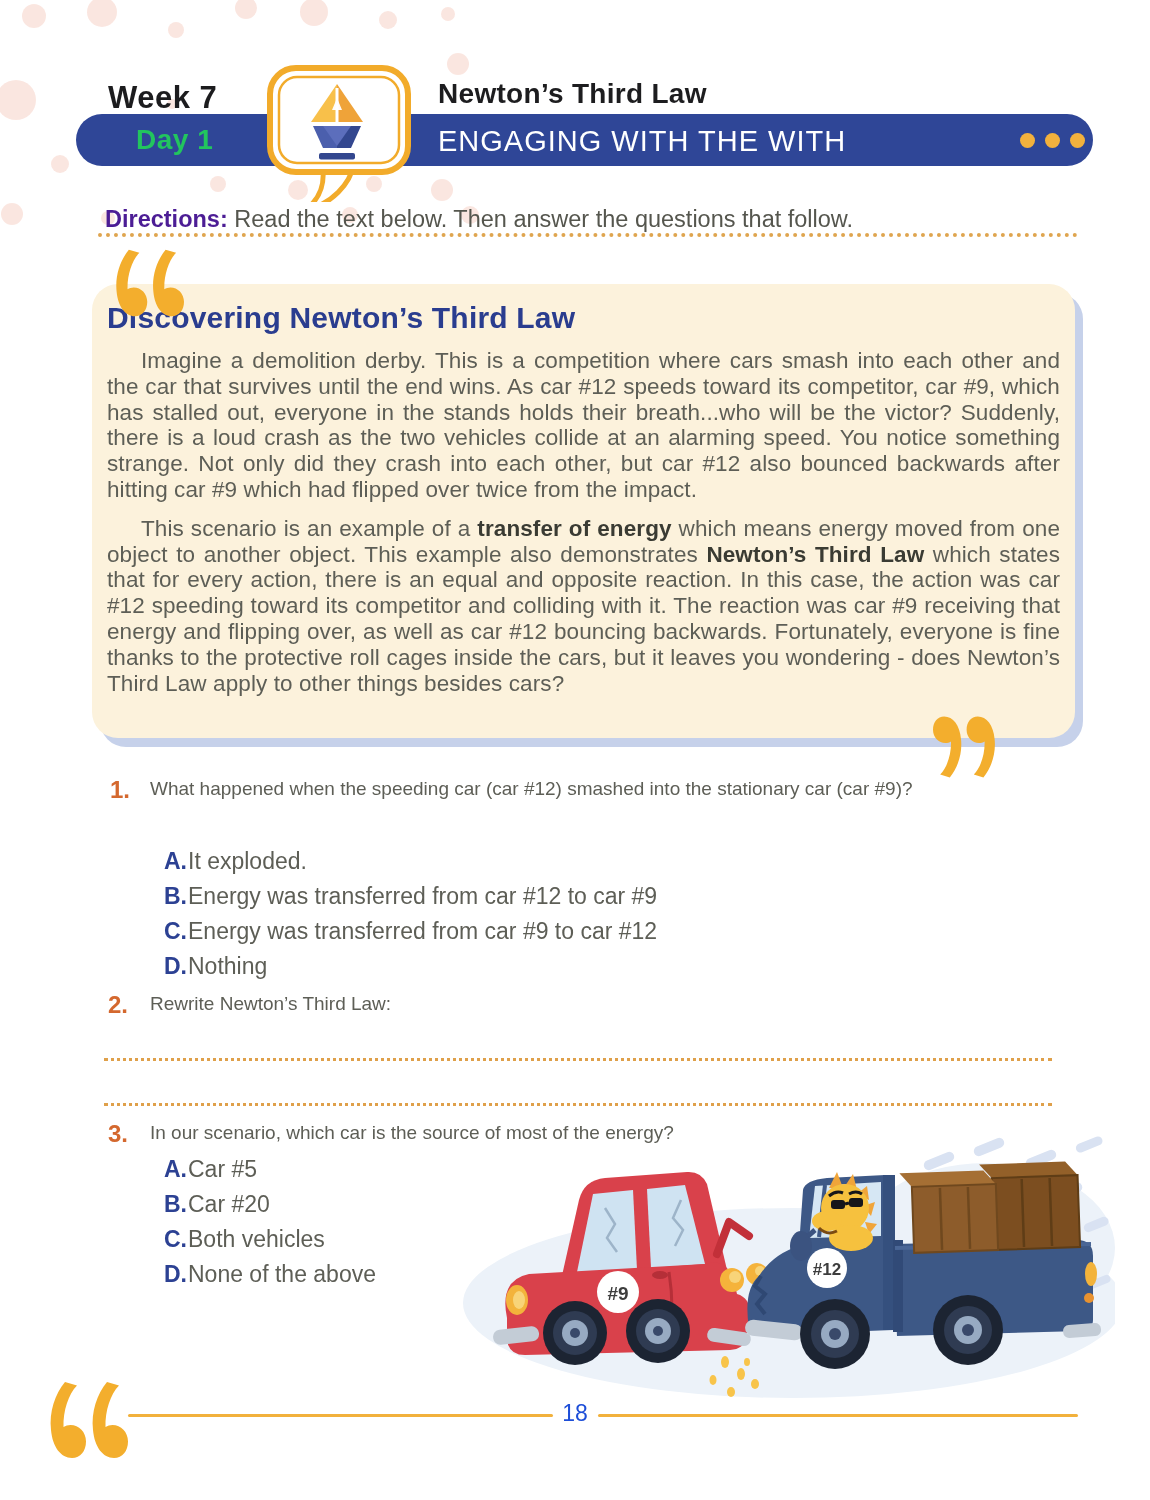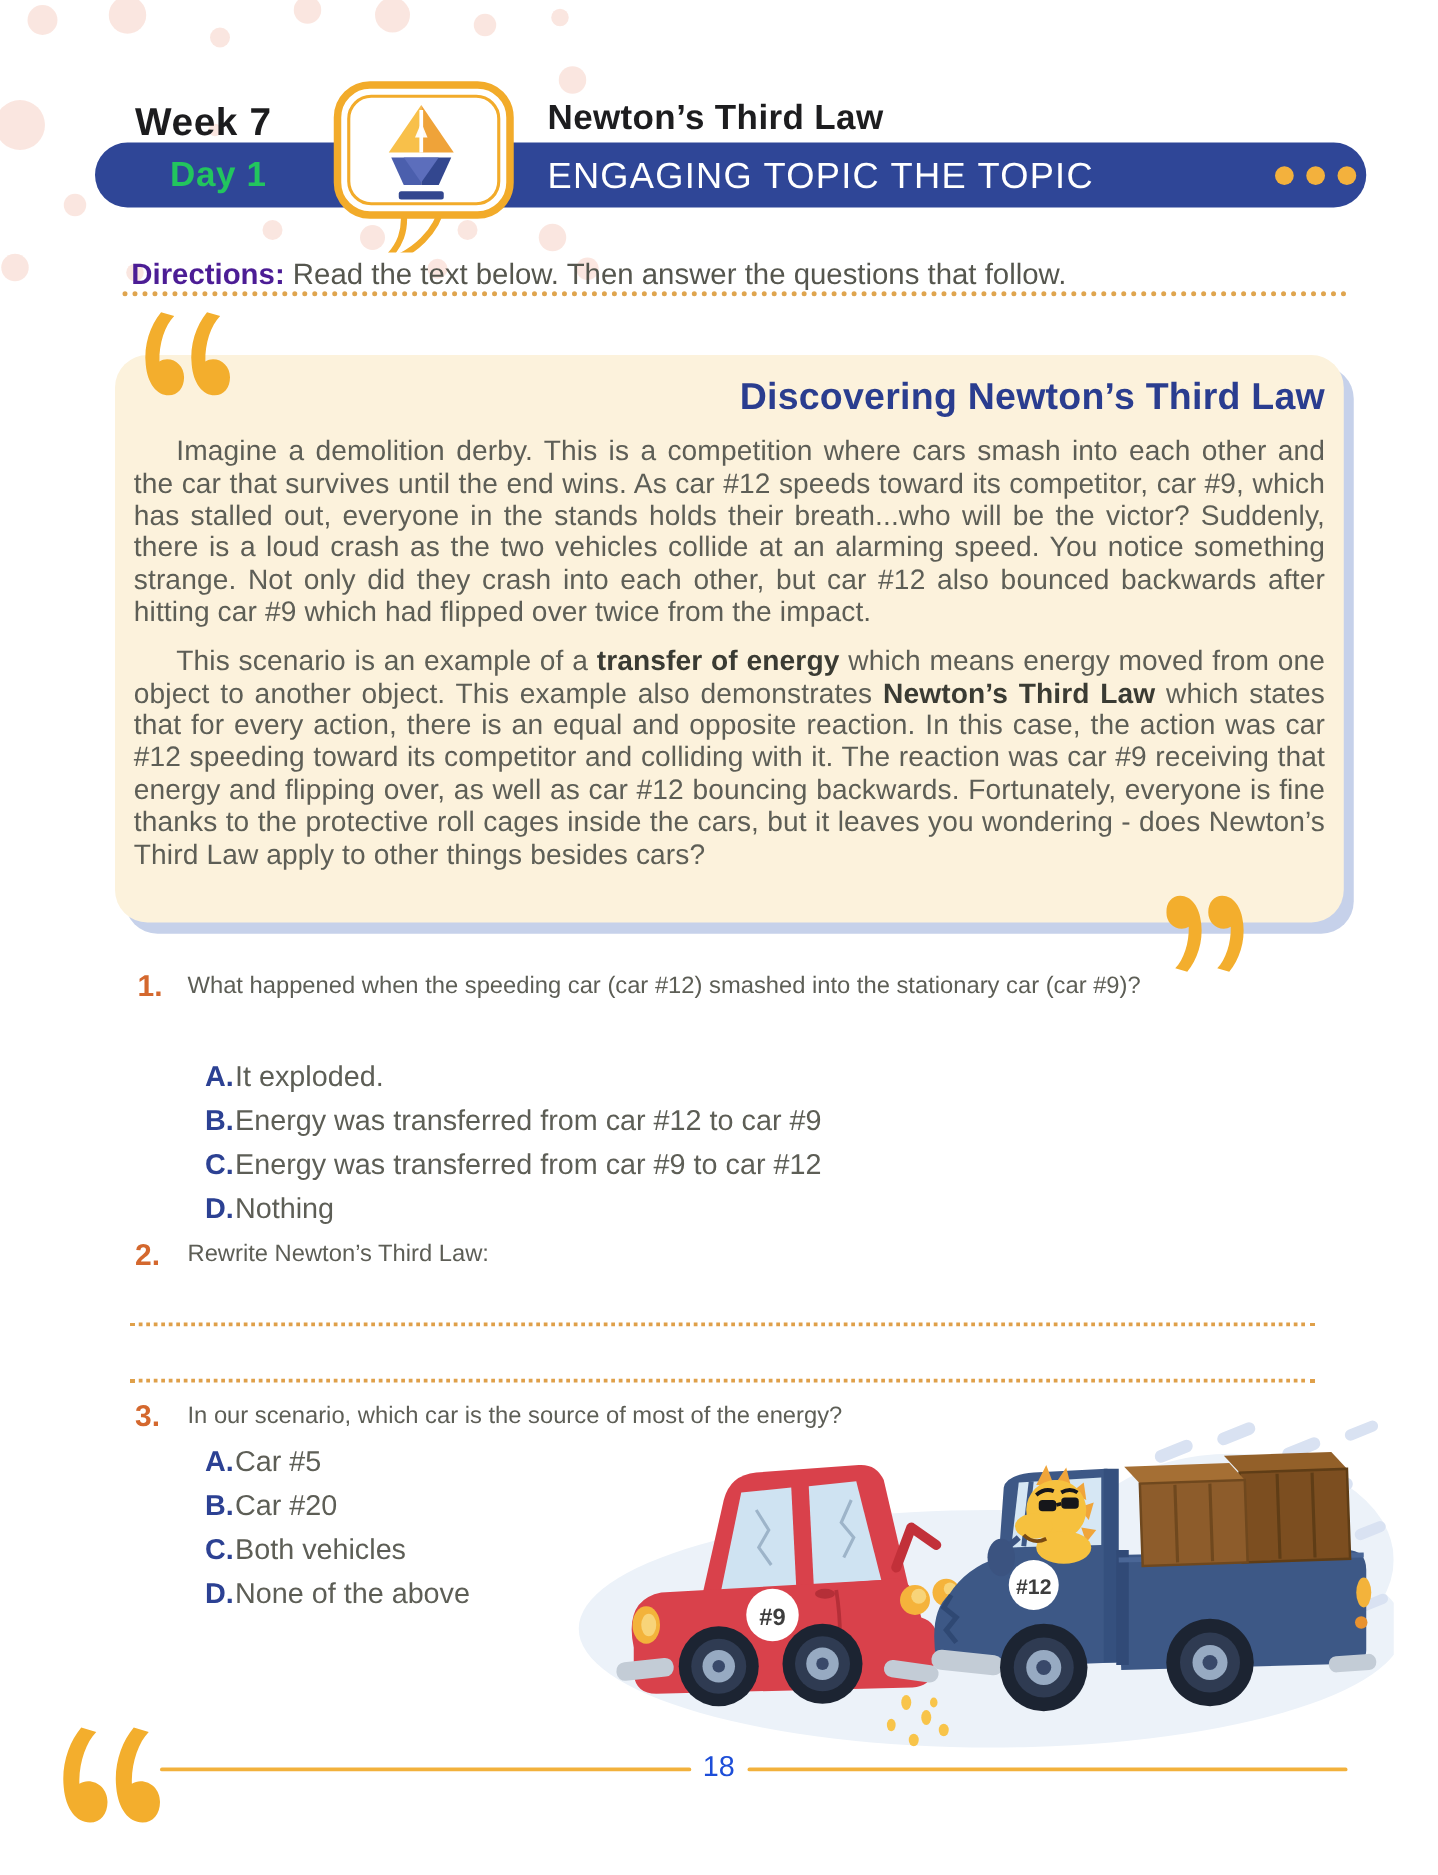--- a/index.html
+++ b/index.html
@@ -16,21 +16,21 @@
   .bubble-icon { position:absolute; left:266px; top:64px; }
 
   
   .directions { position:absolute; left:105px; top:206px; font-size:23.5px; color:#55564e; }
   .directions b { color:#4c1d95; font-weight:700; }
   .directions-rule { position:absolute; left:98px; top:233px; width:980px; border-top:4px dotted #dfa54f; }
 
   
   .passage-box { position:absolute; left:92px; top:284px; width:983px; height:454px; background:#fcf2dc;
                  border-radius:26px; box-shadow:8px 9px 0 #c6d1ea; padding:12px 15px 0 15px; }
-  .passage-title { text-align:right; margin-top:5px; font-size:30px; font-weight:800; color:#2a3d8f; letter-spacing:.2px; }
+  .passage-title { text-align:left; margin-top:5px; font-size:30px; font-weight:800; color:#2a3d8f; letter-spacing:.2px; }
   .passage-box p { margin-top:13px; font-size:22.5px; line-height:25.8px; color:#5d5e56; text-align:justify; text-indent:34px; letter-spacing:.1px; }
   .passage-box p b { color:#3a3b33; font-weight:700; }
   .quote-mark { position:absolute; }
   .quote-open-top { left:114px; top:246px; }
   .quote-close-box { left:933px; top:712px; transform:rotate(180deg); }
   .quote-open-bottom { left:48px; top:1376px; }
 
   
   .q-number { position:absolute; font-size:24px; font-weight:800; color:#d4682e; }
   .q-text { position:absolute; font-size:19px; line-height:26.5px; color:#5d5e56; }
@@ -74,21 +74,21 @@
         <circle cx="470" cy="215" r="9"></circle>
       <circle cx="530" cy="130" r="6"></circle>
         <circle cx="238" cy="120" r="5"></circle>
     </g>
   </svg>
 
   <div class="week-label">Week 7</div>
   <div class="lesson-title">Newton’s Third Law</div>
   <div class="banner">
     <div class="day-label">Day 1</div>
-    <div class="banner-title">ENGAGING TOPIC THE TOPIC</div>
+    <div class="banner-title">ENGAGING WITH THE WITH</div>
     <div class="banner-dot" style="left:944px;"></div>
     <div class="banner-dot" style="left:969px;"></div>
     <div class="banner-dot" style="left:994px;"></div>
   </div>
 
   <svg class="bubble-icon" width="146" height="138" viewBox="0 0 146 138">
     <path d="M56,100 C60,120 54,134 40,146 C66,140 84,120 88,100 Z" fill="#ffffff"></path>
     <path d="M56,100 C60,120 54,134 40,146" fill="none" stroke="#f2ab2a" stroke-width="5" stroke-linecap="round"></path>
     <path d="M40,146 C66,140 84,120 88,100" fill="none" stroke="#f2ab2a" stroke-width="5" stroke-linecap="round"></path>
     <rect x="4" y="4" width="138" height="104" rx="26" fill="#ffffff" stroke="#f2ab2a" stroke-width="6"></rect>

